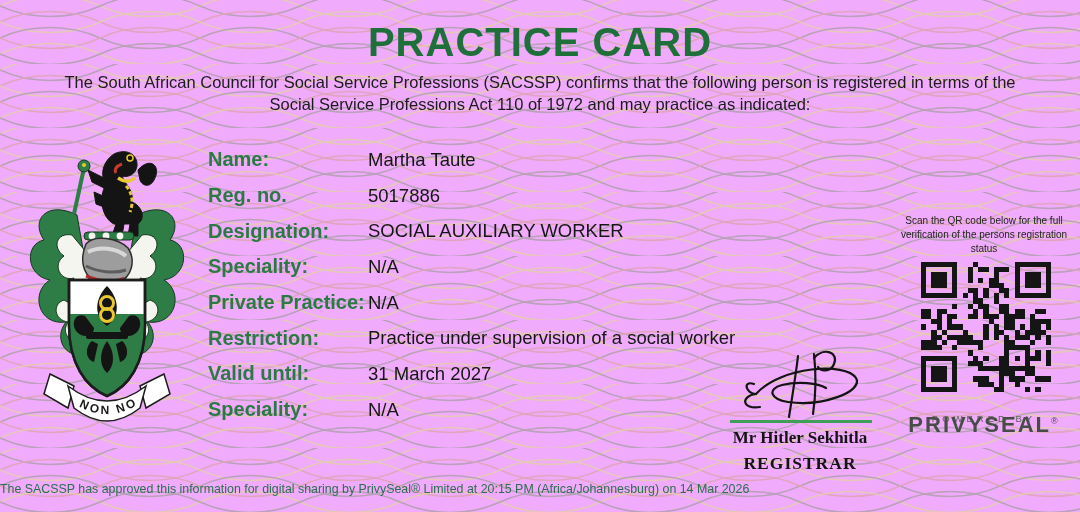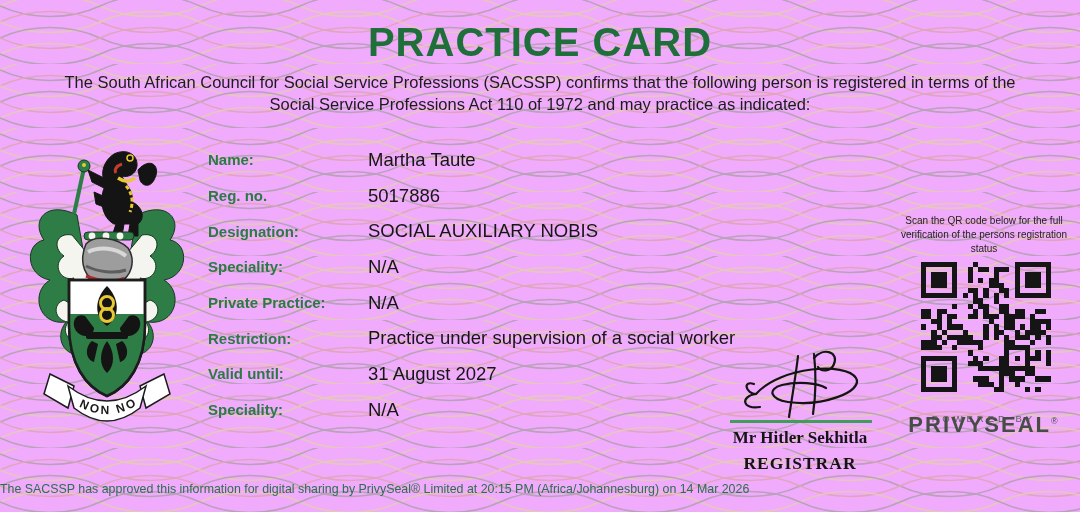--- a/index.html
+++ b/index.html
@@ -16,21 +16,21 @@
   }
   .subtitle{
     top:72px;left:40px;width:1000px;text-align:center;
     font-size:16.5px;line-height:1.33;color:#1c1c1c;
   }
 
   .crest{top:140px;left:22px;width:170px;height:285px;}
 
   .fields{top:142px;left:208px;width:600px;}
   .frow{display:flex;align-items:center;height:35.7px;}
-  .flabel{width:160px;flex:0 0 160px;font-size:15px;font-weight:bold;color:#2b7a44;}
+  .flabel{width:160px;flex:0 0 160px;font-size:20px;font-weight:bold;color:#2b7a44;}
   .fvalue{font-size:18.5px;color:#161616;white-space:nowrap;}
   .fvalue.b{font-weight:normal;}
 
   .qr-caption{
     top:214px;left:900px;width:168px;text-align:center;
     font-size:10px;line-height:1.38;color:#24241f;
   }
   .qr{top:262px;left:921px;width:130px;height:130px;}
   .powered{
     top:401px;left:894px;width:180px;text-align:center;
@@ -158,37 +158,37 @@
     <div class="frow">
       <span class="flabel">Name:</span>
       <span class="fvalue b">Martha Taute</span>
     </div>
     <div class="frow">
       <span class="flabel">Reg. no.</span>
       <span class="fvalue b">5017886</span>
     </div>
     <div class="frow">
       <span class="flabel">Designation:</span>
-      <span class="fvalue b">SOCIAL AUXILIARY NOBIS</span>
+      <span class="fvalue b">SOCIAL AUXILIARY WORKER</span>
     </div>
     <div class="frow">
       <span class="flabel">Speciality:</span>
       <span class="fvalue">N/A</span>
     </div>
     <div class="frow">
       <span class="flabel">Private Practice:</span>
       <span class="fvalue">N/A</span>
     </div>
     <div class="frow">
       <span class="flabel">Restriction:</span>
       <span class="fvalue">Practice under supervision of a social worker</span>
     </div>
     <div class="frow">
       <span class="flabel">Valid until:</span>
-      <span class="fvalue b">31 August 2027</span>
+      <span class="fvalue b">31 March 2027</span>
     </div>
     <div class="frow">
       <span class="flabel">Speciality:</span>
       <span class="fvalue b">N/A</span>
     </div>
   </div>
 
   <div class="layer qr-caption">Scan the QR code below for the full verification of the persons registration status</div>
   <svg id="qr" class="layer qr" viewBox="0 0 25 25" shape-rendering="crispEdges">
       <path d="M0 0h1v1h-1zM1 0h1v1h-1zM2 0h1v1h-1zM3 0h1v1h-1zM4 0h1v1h-1zM5 0h1v1h-1zM6 0h1v1h-1zM10 0h1v1h-1zM18 0h1v1h-1zM19 0h1v1h-1zM20 0h1v1h-1zM21 0h1v1h-1zM22 0h1v1h-1zM23 0h1v1h-1zM24 0h1v1h-1zM0 1h1v1h-1zM6 1h1v1h-1zM9 1h1v1h-1zM11 1h1v1h-1zM12 1h1v1h-1zM14 1h1v1h-1zM15 1h1v1h-1zM16 1h1v1h-1zM18 1h1v1h-1zM24 1h1v1h-1zM0 2h1v1h-1zM2 2h1v1h-1zM3 2h1v1h-1zM4 2h1v1h-1zM6 2h1v1h-1zM9 2h1v1h-1zM14 2h1v1h-1zM18 2h1v1h-1zM20 2h1v1h-1zM21 2h1v1h-1zM22 2h1v1h-1zM24 2h1v1h-1zM0 3h1v1h-1zM2 3h1v1h-1zM3 3h1v1h-1zM4 3h1v1h-1zM6 3h1v1h-1zM9 3h1v1h-1zM11 3h1v1h-1zM13 3h1v1h-1zM14 3h1v1h-1zM18 3h1v1h-1zM20 3h1v1h-1zM21 3h1v1h-1zM22 3h1v1h-1zM24 3h1v1h-1zM0 4h1v1h-1zM2 4h1v1h-1zM3 4h1v1h-1zM4 4h1v1h-1zM6 4h1v1h-1zM13 4h1v1h-1zM14 4h1v1h-1zM15 4h1v1h-1zM18 4h1v1h-1zM20 4h1v1h-1zM21 4h1v1h-1zM22 4h1v1h-1zM24 4h1v1h-1zM0 5h1v1h-1zM6 5h1v1h-1zM9 5h1v1h-1zM10 5h1v1h-1zM12 5h1v1h-1zM15 5h1v1h-1zM16 5h1v1h-1zM18 5h1v1h-1zM24 5h1v1h-1zM0 6h1v1h-1zM1 6h1v1h-1zM2 6h1v1h-1zM3 6h1v1h-1zM4 6h1v1h-1zM5 6h1v1h-1zM6 6h1v1h-1zM8 6h1v1h-1zM10 6h1v1h-1zM12 6h1v1h-1zM14 6h1v1h-1zM16 6h1v1h-1zM18 6h1v1h-1zM19 6h1v1h-1zM20 6h1v1h-1zM21 6h1v1h-1zM22 6h1v1h-1zM23 6h1v1h-1zM24 6h1v1h-1zM10 7h1v1h-1zM11 7h1v1h-1zM14 7h1v1h-1zM6 8h1v1h-1zM9 8h1v1h-1zM11 8h1v1h-1zM12 8h1v1h-1zM15 8h1v1h-1zM16 8h1v1h-1zM0 9h1v1h-1zM1 9h1v1h-1zM3 9h1v1h-1zM4 9h1v1h-1zM10 9h1v1h-1zM12 9h1v1h-1zM15 9h1v1h-1zM16 9h1v1h-1zM18 9h1v1h-1zM19 9h1v1h-1zM22 9h1v1h-1zM23 9h1v1h-1zM0 10h1v1h-1zM1 10h1v1h-1zM3 10h1v1h-1zM5 10h1v1h-1zM6 10h1v1h-1zM9 10h1v1h-1zM10 10h1v1h-1zM12 10h1v1h-1zM13 10h1v1h-1zM14 10h1v1h-1zM16 10h1v1h-1zM17 10h1v1h-1zM18 10h1v1h-1zM19 10h1v1h-1zM21 10h1v1h-1zM2 11h1v1h-1zM3 11h1v1h-1zM5 11h1v1h-1zM13 11h1v1h-1zM16 11h1v1h-1zM17 11h1v1h-1zM21 11h1v1h-1zM22 11h1v1h-1zM23 11h1v1h-1zM24 11h1v1h-1zM0 12h1v1h-1zM3 12h1v1h-1zM5 12h1v1h-1zM6 12h1v1h-1zM7 12h1v1h-1zM12 12h1v1h-1zM14 12h1v1h-1zM16 12h1v1h-1zM17 12h1v1h-1zM19 12h1v1h-1zM21 12h1v1h-1zM22 12h1v1h-1zM24 12h1v1h-1zM2 13h1v1h-1zM4 13h1v1h-1zM8 13h1v1h-1zM12 13h1v1h-1zM14 13h1v1h-1zM15 13h1v1h-1zM18 13h1v1h-1zM20 13h1v1h-1zM21 13h1v1h-1zM22 13h1v1h-1zM23 13h1v1h-1zM2 14h1v1h-1zM3 14h1v1h-1zM5 14h1v1h-1zM6 14h1v1h-1zM7 14h1v1h-1zM8 14h1v1h-1zM9 14h1v1h-1zM12 14h1v1h-1zM14 14h1v1h-1zM16 14h1v1h-1zM18 14h1v1h-1zM19 14h1v1h-1zM20 14h1v1h-1zM22 14h1v1h-1zM24 14h1v1h-1zM0 15h1v1h-1zM1 15h1v1h-1zM2 15h1v1h-1zM4 15h1v1h-1zM7 15h1v1h-1zM8 15h1v1h-1zM9 15h1v1h-1zM10 15h1v1h-1zM11 15h1v1h-1zM16 15h1v1h-1zM17 15h1v1h-1zM21 15h1v1h-1zM24 15h1v1h-1zM0 16h1v1h-1zM1 16h1v1h-1zM2 16h1v1h-1zM3 16h1v1h-1zM6 16h1v1h-1zM11 16h1v1h-1zM16 16h1v1h-1zM17 16h1v1h-1zM18 16h1v1h-1zM19 16h1v1h-1zM20 16h1v1h-1zM9 17h1v1h-1zM16 17h1v1h-1zM20 17h1v1h-1zM22 17h1v1h-1zM24 17h1v1h-1zM0 18h1v1h-1zM1 18h1v1h-1zM2 18h1v1h-1zM3 18h1v1h-1zM4 18h1v1h-1zM5 18h1v1h-1zM6 18h1v1h-1zM10 18h1v1h-1zM12 18h1v1h-1zM15 18h1v1h-1zM16 18h1v1h-1zM18 18h1v1h-1zM20 18h1v1h-1zM21 18h1v1h-1zM22 18h1v1h-1zM24 18h1v1h-1zM0 19h1v1h-1zM6 19h1v1h-1zM9 19h1v1h-1zM10 19h1v1h-1zM11 19h1v1h-1zM15 19h1v1h-1zM16 19h1v1h-1zM20 19h1v1h-1zM24 19h1v1h-1zM0 20h1v1h-1zM2 20h1v1h-1zM3 20h1v1h-1zM4 20h1v1h-1zM6 20h1v1h-1zM11 20h1v1h-1zM12 20h1v1h-1zM13 20h1v1h-1zM14 20h1v1h-1zM15 20h1v1h-1zM16 20h1v1h-1zM17 20h1v1h-1zM18 20h1v1h-1zM19 20h1v1h-1zM20 20h1v1h-1zM21 20h1v1h-1zM0 21h1v1h-1zM2 21h1v1h-1zM3 21h1v1h-1zM4 21h1v1h-1zM6 21h1v1h-1zM15 21h1v1h-1zM16 21h1v1h-1zM17 21h1v1h-1zM20 21h1v1h-1zM21 21h1v1h-1zM0 22h1v1h-1zM2 22h1v1h-1zM3 22h1v1h-1zM4 22h1v1h-1zM6 22h1v1h-1zM10 22h1v1h-1zM11 22h1v1h-1zM12 22h1v1h-1zM15 22h1v1h-1zM17 22h1v1h-1zM18 22h1v1h-1zM19 22h1v1h-1zM22 22h1v1h-1zM23 22h1v1h-1zM24 22h1v1h-1zM0 23h1v1h-1zM6 23h1v1h-1zM11 23h1v1h-1zM12 23h1v1h-1zM13 23h1v1h-1zM15 23h1v1h-1zM18 23h1v1h-1zM0 24h1v1h-1zM1 24h1v1h-1zM2 24h1v1h-1zM3 24h1v1h-1zM4 24h1v1h-1zM5 24h1v1h-1zM6 24h1v1h-1zM14 24h1v1h-1zM15 24h1v1h-1zM20 24h1v1h-1zM22 24h1v1h-1z" fill="#151515"></path>

